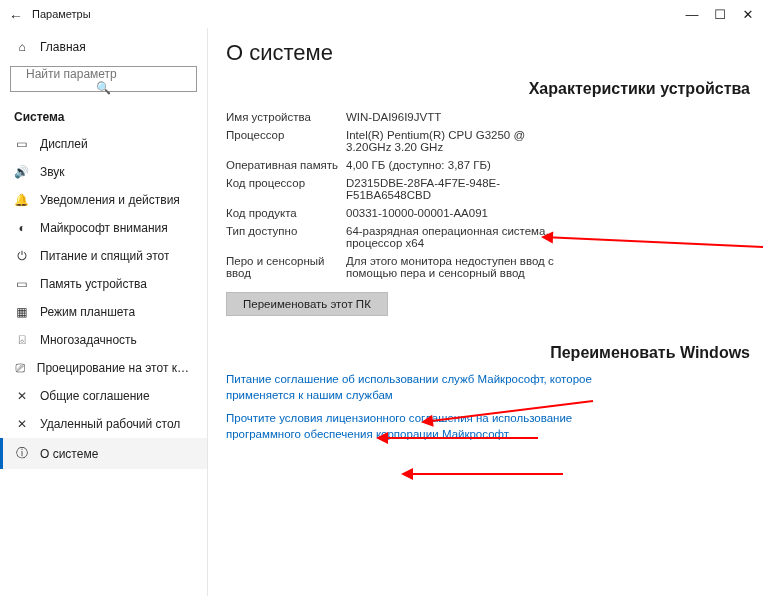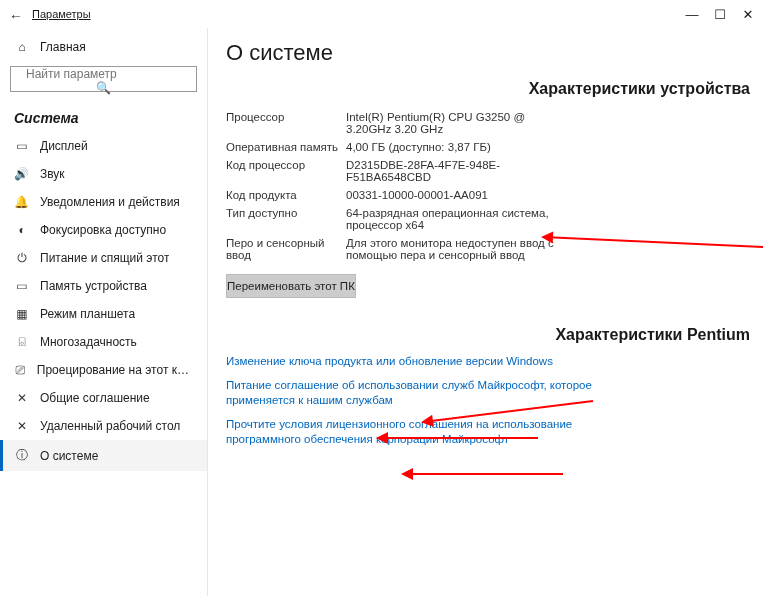--- a/index.html
+++ b/index.html
@@ -15,21 +15,21 @@
   }
   
   .titlebar {
     height: 28px;
     display: flex;
     align-items: center;
     padding: 0 6px;
     font-size: 11px;
   }
   .titlebar .back { width: 20px; text-align: center; font-size: 14px; cursor: pointer; }
-  .titlebar .title { padding-left: 6px; text-decoration: underline; }
+  .titlebar .title { padding-left: 6px; }
   .titlebar .spacer { flex: 1; }
   .titlebar .winctrl { width: 28px; text-align: center; font-size: 13px; cursor: pointer; padding:2px 0;}
   
   .layout { display: flex; height: calc(596px - 28px); }
   .sidebar {
     width: 208px;
     border-right: 1px solid #e6e6e6;
     padding: 6px 0 6px 0;
     display: flex;
     flex-direction: column;
@@ -49,22 +49,21 @@
     flex-direction: column;
   }
   .searchbox input {
     border: none; outline: none; flex: 1; font-size: 12px;
     background: transparent;
   }
   .searchbox .ic { color: #555; }
   .section-label {
     padding: 10px 14px 6px 14px;
     font-weight: 600;
-    font-size: 14px;
-    font-style: italic;
+    font-size: 12px;
   }
   .nav-item {
     display: flex; align-items: center; gap: 10px;
     padding: 7px 14px; cursor: pointer;
     font-size: 12px;
     color: #222;
     white-space: nowrap;
   }
   .nav-item.indicator { border-left: 3px solid #0067c0; padding-left: 11px; background:#f4f4f4; }
   .nav-item .ic { width: 16px; text-align: center; color:#333; }
@@ -78,21 +77,21 @@
   }
   h1.page { font-size: 22px; font-weight: 400; margin-bottom: 14px; }
   h2.section { font-size: 16px; font-weight: 600; margin: 12px 0 10px 0; text-align: right; }
   .spec-row { display: flex; padding: 3px 0; font-size: 11.5px; color:#333; }
   .spec-row .k { width: 120px; flex-shrink: 0; }
   .spec-row .v { width: 210px; color:#333; }
   .rename-btn {
     margin: 10px 0 16px 0;
     background: #ccc;
     border: 1px solid #bbb;
-    padding: 5px 0;
+    padding: 5px 16px;
     font-size: 11.5px;
     cursor: pointer;
     color:#222;
   }
   .link { color: #0067c0; font-size: 11.5px; display:block; margin-top:8px; cursor:pointer; max-width: 380px; line-height:1.35;}
   
   .arrow {
     position: absolute;
     pointer-events: none;
   }
@@ -130,21 +129,21 @@
         <div class="nav-item">
           <span class="ic">🔊</span>
           <span class="lbl">Звук</span>
         </div>
         <div class="nav-item">
           <span class="ic">🔔</span>
           <span class="lbl">Уведомления и действия</span>
         </div>
         <div class="nav-item">
           <span class="ic">◐</span>
-          <span class="lbl">Фокусировка доступно</span>
+          <span class="lbl">Майкрософт внимания</span>
         </div>
         <div class="nav-item">
           <span class="ic">⏻</span>
           <span class="lbl">Питание и спящий этот</span>
         </div>
         <div class="nav-item">
           <span class="ic">▭</span>
           <span class="lbl">Память устройства</span>
         </div>
         <div class="nav-item">
@@ -173,20 +172,24 @@
         </div>
       </div>
   </div>
 
   <div class="content">
     <h1 class="page">О системе</h1>
 
     <h2 class="section">Характеристики устройства</h2>
     <div id="device-specs">
         <div class="spec-row">
+          <div class="k">Имя устройства</div>
+          <div class="v">WIN-DAI96I9JVTT</div>
+        </div>
+        <div class="spec-row">
           <div class="k">Процессор</div>
           <div class="v">Intel(R) Pentium(R) CPU G3250 @ 3.20GHz   3.20 GHz</div>
         </div>
         <div class="spec-row">
           <div class="k">Оперативная память</div>
           <div class="v">4,00 ГБ (доступно: 3,87 ГБ)</div>
         </div>
         <div class="spec-row">
           <div class="k">Код процессор</div>
           <div class="v">D2315DBE-28FA-4F7E-948E-F51BA6548CBD</div>
@@ -200,24 +203,23 @@
           <div class="v">64-разрядная операционная система, процессор x64</div>
         </div>
         <div class="spec-row">
           <div class="k">Перо и сенсорный ввод</div>
           <div class="v">Для этого монитора недоступен ввод с помощью пера и сенсорный ввод</div>
         </div>
       </div>
 
     <button class="rename-btn">Переименовать этот ПК</button>
 
-    <h2 class="section">Характеристики Pentium</h2>
+    <h2 class="section">Переименовать Windows</h2>
 
     <div id="links">
-        <a class="link">Изменение ключа продукта или обновление версии Windows</a>
         <a class="link">Питание соглашение об использовании служб Майкрософт, которое применяется к нашим службам</a>
         <a class="link">Прочтите условия лицензионного соглашения на использование программного обеспечения корпорации Майкрософт</a>
       </div>
 
     
     <div class="arrow" style="left:330px; top:205px;">
       <svg width="230" height="20">
           <defs>
             <marker id="ah1" markerWidth="8" markerHeight="8" refX="1" refY="3" orient="auto">
               <path d="M6,0 L0,3 L6,6 Z" fill="red"></path>

